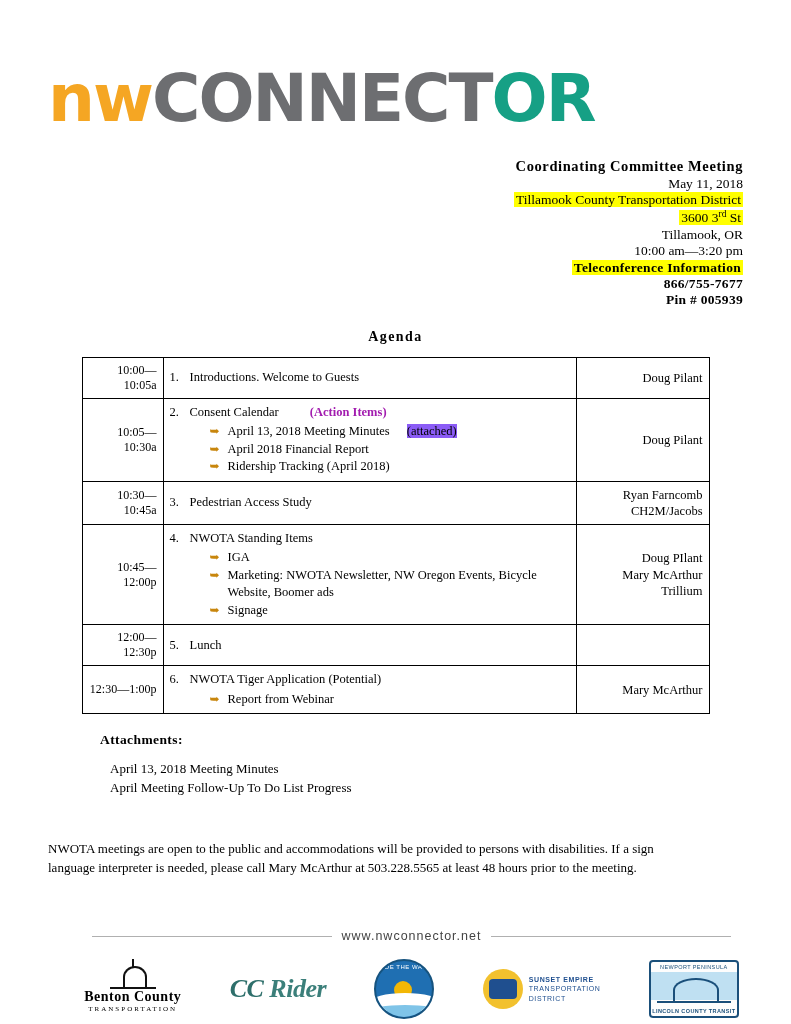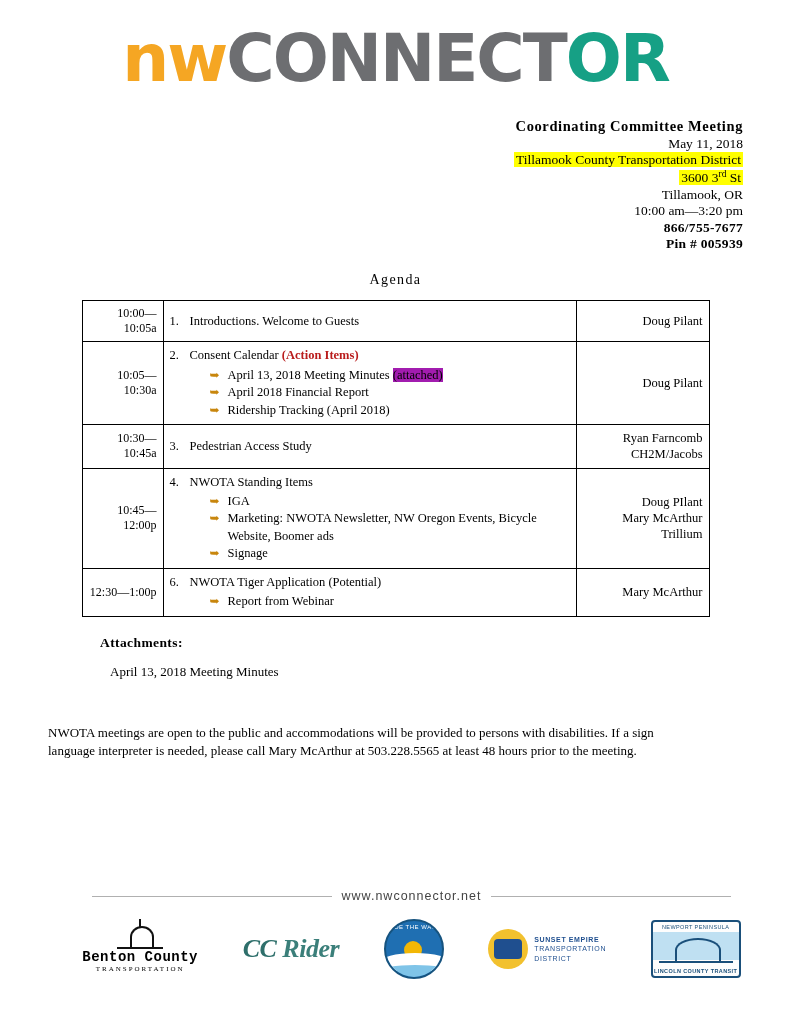--- a/index.html
+++ b/index.html
@@ -18,23 +18,24 @@
   .page {
     position: relative;
     width: 791px;
     height: 1024px;
     box-sizing: border-box;
     padding: 0 48px;
   }
 
   
   .logo-wrap {
-    text-align: center;
+    text-align: left;
     padding-top: 26px;
     padding-bottom: 4px;
+    margin-top: 40px;
   }
   .logo {
     font-family: "DejaVu Sans", sans-serif;
     font-weight: bold;
     font-size: 66px;
     letter-spacing: -2px;
     line-height: 1;
     white-space: nowrap;
     display: inline-block;
   }
@@ -60,21 +61,21 @@
     padding: 0 2px;
   }
   .tele {
     font-weight: bold;
     letter-spacing: 0.3px;
   }
   sup { font-size: 0.7em; vertical-align: super; }
 
   .agenda-title {
     text-align: center;
-    font-weight: normal;
+    font-weight: bold;
     font-size: 14px;
     letter-spacing: 1.4px;
     margin-top: 20px;
     margin-bottom: 12px;
   }
 
   
   table.agenda {
     width: 592px;
     margin: 0 auto;
@@ -106,25 +107,27 @@
     display: inline-block;
     width: 20px;
     vertical-align: top;
   }
   .item-main {
     display: inline-block;
     width: calc(100% - 26px);
     vertical-align: top;
   }
   .action-items {
-    color: #b91c1c;
-    font-weight: bold;
+    color: #a21caf;
+    font-weight: bold;
+    margin-left: 28px;
   }
   .attached-hl {
-    background: #a21caf;
+    background: #8b5cf6;
+    margin-left: 14px;
   }
   ul.sub {
     list-style: none;
     margin: 2px 0 0 0;
     padding: 0 0 0 20px;
   }
   ul.sub li {
     position: relative;
     padding-left: 18px;
     line-height: 1.4;
@@ -220,21 +223,20 @@
     content: "";
     position: absolute;
     left: 22px; top: -6px;
     width: 2px; height: 8px;
     background: #111;
   }
   .benton .b1 {
     font-weight: bold;
     font-size: 14px;
     letter-spacing: 0.5px;
-    font-family: Liberation Mono, monospace;
   }
   .benton .b2 {
     font-size: 7px;
     letter-spacing: 2px;
     margin-top: 2px;
   }
 
   
   .ccrider {
     font-family: "Liberation Serif", serif;
@@ -364,20 +366,21 @@
     </div>
   </div>
 
   <div class="doc-header">
     <span class="line hdr-title">Coordinating Committee Meeting</span>
     <span class="line">May 11, 2018</span>
     <span class="line"><span class="hl">Tillamook County Transportation District</span></span>
     <span class="line"><span class="hl">3600 3<sup>rd</sup> St</span></span>
     <span class="line">Tillamook, OR</span>
     <span class="line">10:00 am—3:20 pm</span>
+    <span class="line tele"><span class="hl">Teleconference Information</span></span>
     <span class="line tele">866/755-7677</span>
     <span class="line tele">Pin # 005939</span>
   </div>
 
   <div class="agenda-title">Agenda</div>
 
   <table class="agenda">
     <tbody>
 
       <tr>
@@ -428,20 +431,27 @@
             </ul>
           </span>
         </td>
         <td class="col-who">
           <div>Doug PIlant</div>
           <div>Mary McArthur</div>
           <div>Trillium</div>
         </td>
       </tr>
 
+      <tr>
+        <td class="col-time">12:00—12:30p</td>
+        <td class="col-item">
+          <span class="item-num">5.</span><span class="item-main"><span>Lunch</span></span>
+        </td>
+        <td class="col-who"></td>
+      </tr>
 
       <tr>
         <td class="col-time">12:30—1:00p</td>
         <td class="col-item">
           <span class="item-num">6.</span><span class="item-main"><span>NWOTA Tiger Application (Potential)</span>
             <ul class="sub">
               <li><span class="arrow">➥</span><span>Report from Webinar</span></li>
             </ul>
           </span>
         </td>
@@ -449,20 +459,21 @@
           <div>Mary McArthur</div>
         </td>
       </tr>
 
     </tbody>
   </table>
 
   <div class="attachments-head">Attachments:</div>
   <div class="attachments-list">
     <div>April 13, 2018 Meeting Minutes</div>
+    <div>April Meeting Follow-Up To Do List Progress</div>
   </div>
 
   <div class="note">NWOTA meetings are open to the public and accommodations will be provided to persons with disabilities.  If a sign language interpreter is needed, please call Mary McArthur at 503.228.5565 at least 48 hours prior to the meeting.</div>
 
   <div class="footer">
     <div class="url-row">
       <div class="rule"></div>
       <div class="url-text">www.nwconnector.net</div>
       <div class="rule"></div>
     </div>

